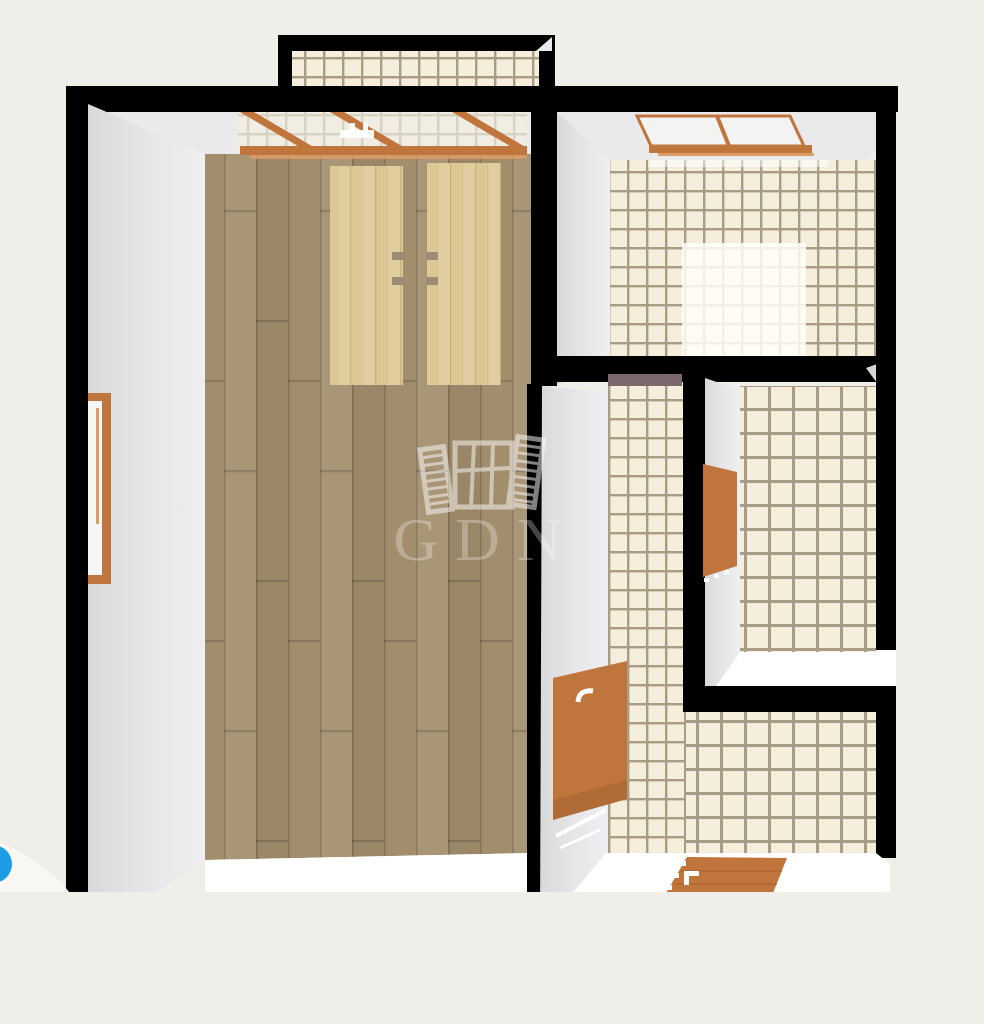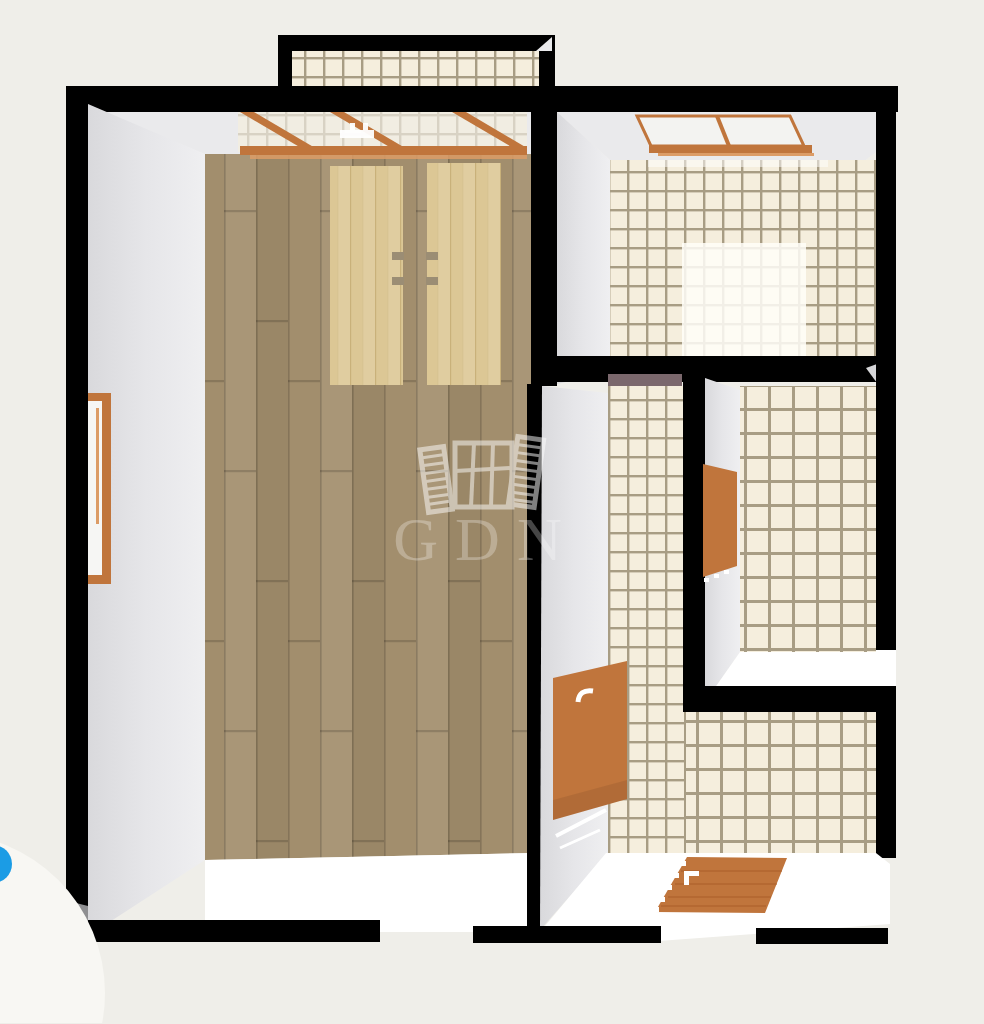--- a/index.html
+++ b/index.html
@@ -1,16 +1,16 @@
 <!DOCTYPE html>
 <html style="--c-background: #efeee9; --c-wall-outline: #000000; --c-wall-face: #e4e4e7; --c-wall-face-light: #eaeaec; --c-wall-shadow: #8f8f91; --c-wood-floor: #a28e6d; --c-wood-panel: #dcc795; --c-tile-base: #f5eedd; --c-tile-grout: #a89d84; --c-tile-glow: #fffef8; --c-floor-white: #ffffff; --c-accent-orange: #c0753c; --c-accent-orange-deep: #a85c28; --c-accent-orange-light: #dc9c66; --c-shelf-mauve: #7b686d; --c-door-gray: #d6d6d8; --c-watermark-white: rgba(255,255,255,0.55); --c-chat-blue: #1b9ce5; --c-chat-bubble: #f8f7f3;"><head>
 <meta charset="utf-8">
 <style>
   html,body{margin:0;padding:0;background:var(--c-background,#efeee9);}
-  .stage{position:relative;width:984px;height:1023px;overflow:hidden;background:var(--c-background,#efeee9);font-family:"Liberation Sans",sans-serif;}
+  .stage{position:relative;width:984px;height:892px;overflow:hidden;background:var(--c-background,#efeee9);font-family:"Liberation Sans",sans-serif;}
   .stage svg{position:absolute;left:0;top:0;}
   .chat-circle{position:absolute;left:-215px;top:833px;width:320px;height:320px;border-radius:50%;background:var(--c-chat-bubble,#f8f7f3);}
   .chat-blue{position:absolute;left:-26px;top:845px;width:38px;height:38px;border-radius:50%;background:var(--c-chat-blue,#1b9ce5);cursor:pointer;}
   .wm-text{font-family:"Liberation Serif","DejaVu Serif",serif;font-size:62px;letter-spacing:17px;}
 </style>
 </head>
 <body>
 
 <div class="stage">
 <svg width="984" height="1024" viewBox="0 0 984 1024">

